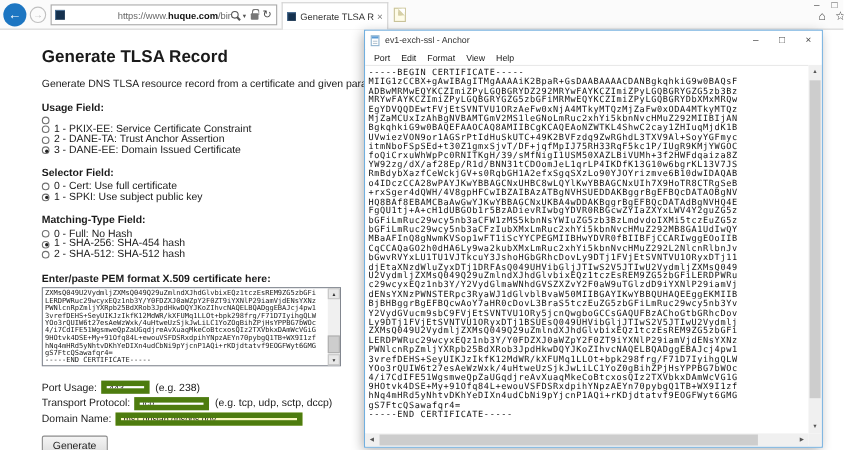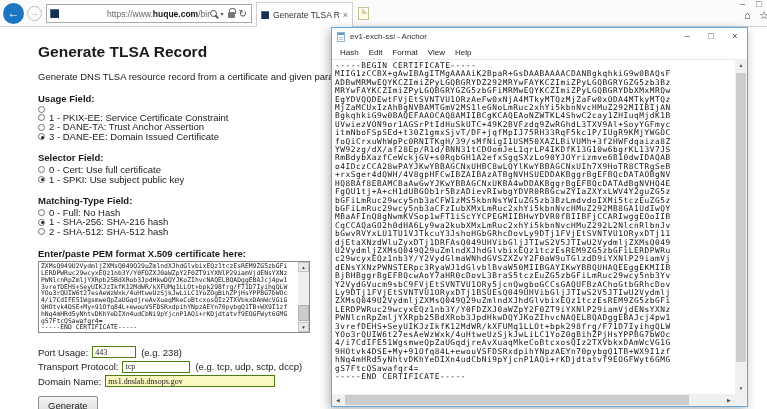--- a/index.html
+++ b/index.html
@@ -62,22 +62,22 @@
                       padding:1px 14px 1px 2px; color:#222; background:#fff; }
   .sb-v { position:absolute; top:1px; right:1px; bottom:1px; width:11px; background:#f0f0f0; }
   .sb-btn { position:absolute; left:0; width:11px; height:10px; background:#e8e8e8; border:1px solid #c6c6c6;
             font-size:4.5px; color:#333; text-align:center; line-height:9px; }
   .sb-up { top:0; } .sb-dn { bottom:0; }
   .sb-thumb { position:absolute; left:0; width:11px; background:#cdcdcd; border:1px solid #b0b0b0; }
   .ta-thumb { bottom:11px; height:16px; }
   .field-row { font-size:9.5px; margin-top:2.5px; display:flex; align-items:center; }
   .field-row.first { margin-top:13px; }
   .field-row label { margin-right:4px; }
-  .field-row input { height:12px; border:1px solid #4d7c0f; font-size:8px; padding:0 2px;
-                     font-family:Liberation Serif, serif; color:#222; }
+  .field-row input { height:12px; border:5px solid #4d7c0f; font-size:8px; padding:0 2px;
+                     font-family:Liberation Sans, sans-serif; color:#222; }
   .inp-port { width:44px; } .inp-proto { width:68px; }
   .inp-domain { width:170px; background:#f9f8c0; }
   .hint { margin-left:5px; }
   .generate-btn { margin-top:9px; font-size:9.5px; padding:2.5px 9px;
                   background:linear-gradient(#f5f5f5,#dddddd); border:1px solid #8a8a8a; border-radius:2px;
                   font-family:"Liberation Sans", sans-serif; color:#222; display:inline-block; }
 
   
   .notepad { position:absolute; left:331px; top:27px; width:417px; height:380px; background:#fff;
              border:1px solid #63a7dc; box-shadow:-2px 3px 10px rgba(0,0,0,.30); z-index:5; }
@@ -171,21 +171,21 @@
     </div>
 
     <div class="group-label">Matching-Type Field:</div>
     <div>
       <label class="radio-row">
         <input type="radio" name="matching" style="">
         <span>0 - Full: No Hash</span>
         </label>
       <label class="radio-row">
         <input type="radio" name="matching" checked="" style="">
-        <span>1 - SHA-256: SHA-216 hash</span>
+        <span>1 - SHA-256: SHA-454 hash</span>
         </label>
       <label class="radio-row">
         <input type="radio" name="matching" style="">
         <span>2 - SHA-512: SHA-512 hash</span>
         </label>
     </div>
 
     <div class="pem-label">Enter/paste PEM format X.509 certificate here:</div>
     <div class="ta-wrap">
       <textarea spellcheck="false" style="">ZXMsQ049U2VydmljZXMsQ049Q29uZmlndXJhdGlvbixEQz1tczEsREM9ZG5zbGFi
@@ -230,21 +230,21 @@
     <div class="np-titlebar">
       <span class="np-icon"></span>
       <span class="np-title">ev1-exch-ssl - Anchor</span>
       <span class="np-controls">
         <span class="np-ctrl">–</span>
         <span class="np-ctrl">□</span>
         <span class="np-ctrl">×</span>
       </span>
     </div>
     <div class="np-menubar">
-      <span class="np-menu-item">Hash</span>
+      <span class="np-menu-item">Port</span>
       <span class="np-menu-item">Edit</span>
       <span class="np-menu-item">Format</span>
       <span class="np-menu-item">View</span>
       <span class="np-menu-item">Help</span>
     </div>
     <div class="np-edit">
       <pre class="np-text">-----BEGIN CERTIFICATE-----
 MIIG1zCCBX+gAwIBAgITMgAAAAiK2BpaR+GsDAABAAAACDANBgkqhkiG9w0BAQsF
 ADBwMRMwEQYKCZImiZPyLGQBGRYDZ292MRYwFAYKCZImiZPyLGQBGRYGZG5zb3Bz
 MRYwFAYKCZImiZPyLGQBGRYGZG5zbGFiMRMwEQYKCZImiZPyLGQBGRYDbXMxMRQw

